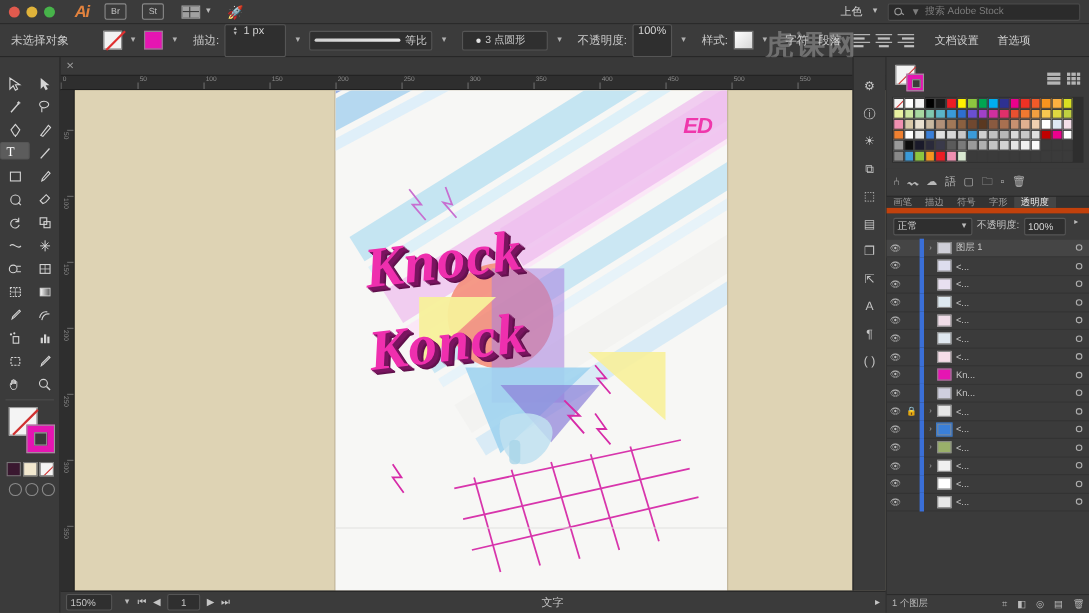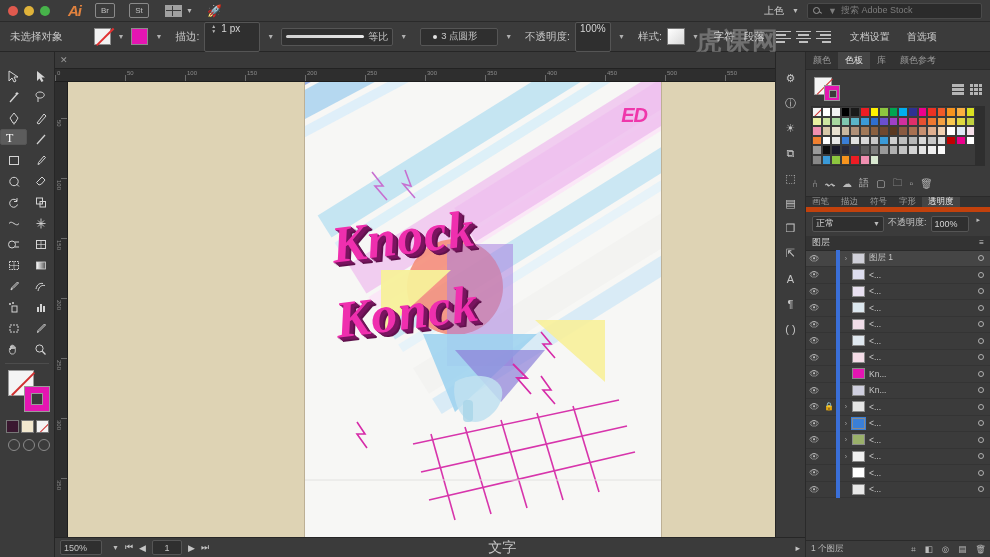--- a/index.html
+++ b/index.html
@@ -190,21 +190,21 @@
     align-items:center; padding:0 5px; font-size:8.5px; color:#bbb; gap:9px; }
 
   
   .status { position:absolute; left:55px; bottom:0; width:750px; height:20px;
     background:#3b3b3b; border-top:1px solid #262626; display:flex;
     align-items:center; padding:0 5px; gap:6px; font-size:9px; color:#c5c5c5; }
   .zoomf { width:42px; height:15px; background:#2f2f2f; border:1px solid #555;
     border-radius:2px; display:flex; align-items:center; padding:0 3px; font-size:9px; }
   .navf { width:30px; height:15px; background:#2f2f2f; border:1px solid #555;
     border-radius:2px; display:flex; align-items:center; justify-content:center; }
-  .stxt { margin-left:auto; margin-right:auto; font-size:14px; color:#c5c5c5; }
+  .stxt { margin-left:auto; margin-right:auto; font-size:10px; color:#c5c5c5; }
   .wm { position:absolute; font-size:13px; color:rgba(235,235,235,.30);
     font-weight:bold; pointer-events:none; letter-spacing:2px; }
 </style>
 </head>
 <body>
 
 <div class="app">
 
   <div class="titlebar">
     <div class="traffic">
@@ -630,26 +630,20 @@
     <div class="dico">▤</div>
     <div class="dico">❐</div>
     <div class="dico">⇱</div>
     <div class="dico">A</div>
     <div class="dico">¶</div>
     <div class="dico">( )</div>
   </div>
 
   <div class="panels">
 
-    <div class="ptabs">
-      <div class="ptab">颜色</div>
-      <div class="ptab on">色板</div>
-      <div class="ptab">库</div>
-      <div class="ptab">颜色参考</div>
-    </div>
 
     <div class="pbody">
       <div class="sw-head">
         <div class="sw-pair">
           <div class="a"></div>
           <div class="b"></div>
         </div>
         <div class="viewico">
           <div class="vi list">
             <i></i>
@@ -801,24 +795,20 @@
         <span>正常</span>
         <span class="caret">▼</span>
       </div>
       <span style="font-size:9px;color:#c5c5c5">不透明度:</span>
       <div class="sel" style="width:38px;justify-content:flex-start">
         <span>100%</span>
       </div>
       <span class="caret">▸</span>
     </div>
 
-    <div class="layhead">
-      <span>图层</span>
-      <span style="margin-left:auto;font-size:8px">≡</span>
-    </div>
 
     <div id="layers">
         <div class="layrow top">
           <span class="eye">👁</span>
           <span class="lockcell"></span>
           <span class="bar"></span>
           <span class="twist">›</span>
           <span class="thumb" style="background:#cfcfd8"></span>
           <span class="lname">图层 1</span>
           <span class="target"><i></i></span>

